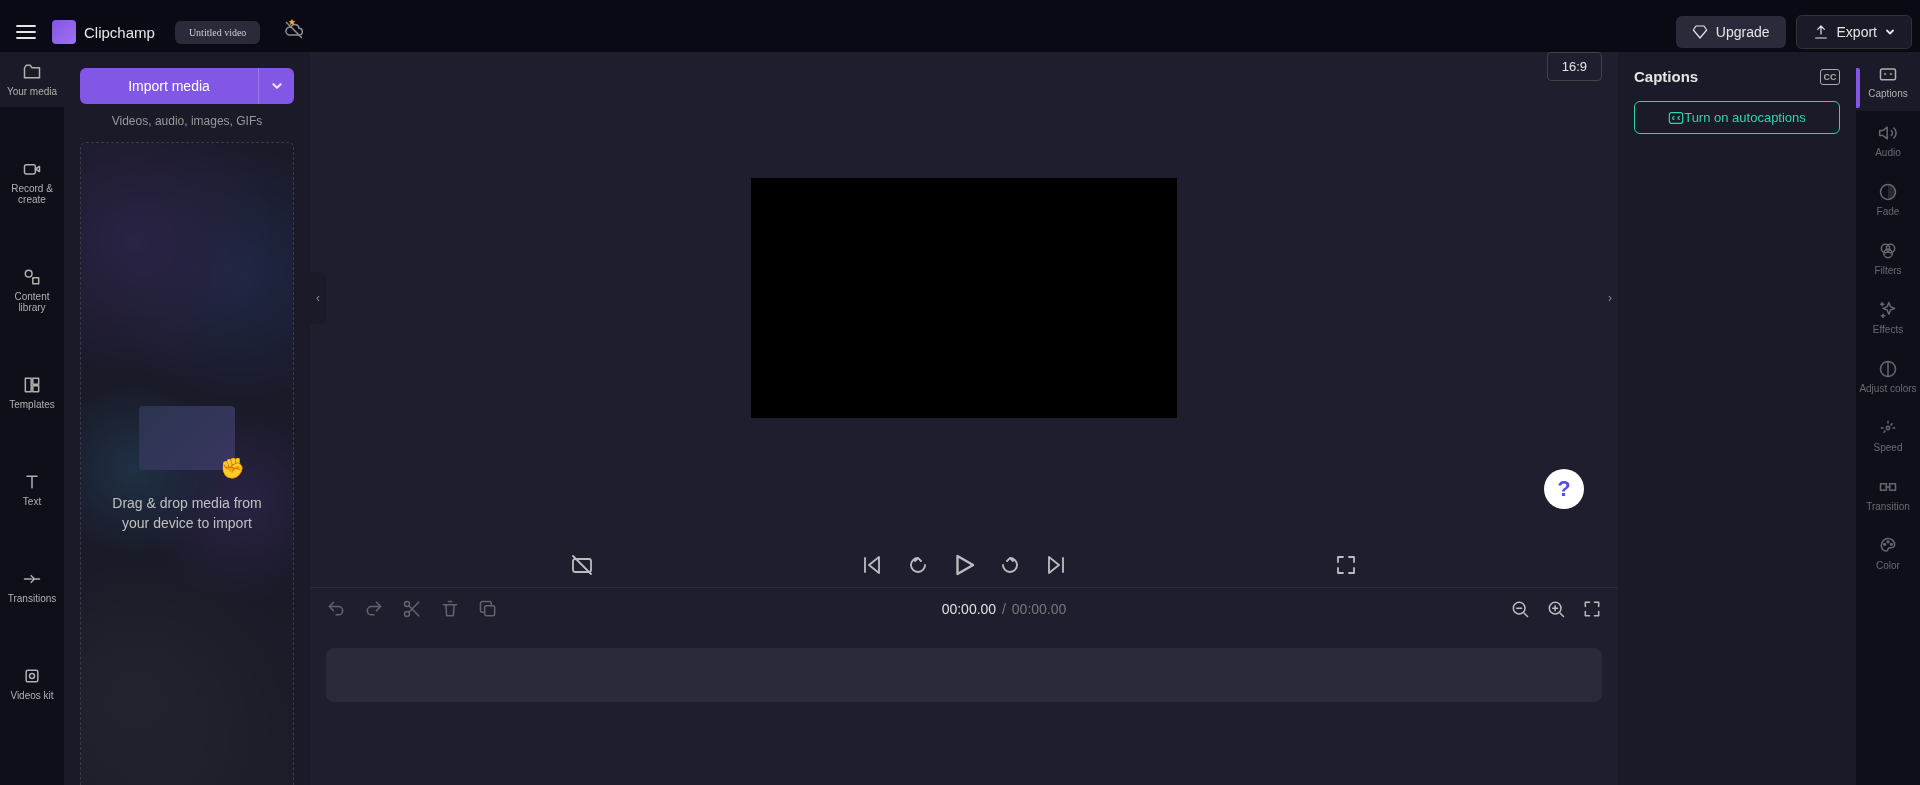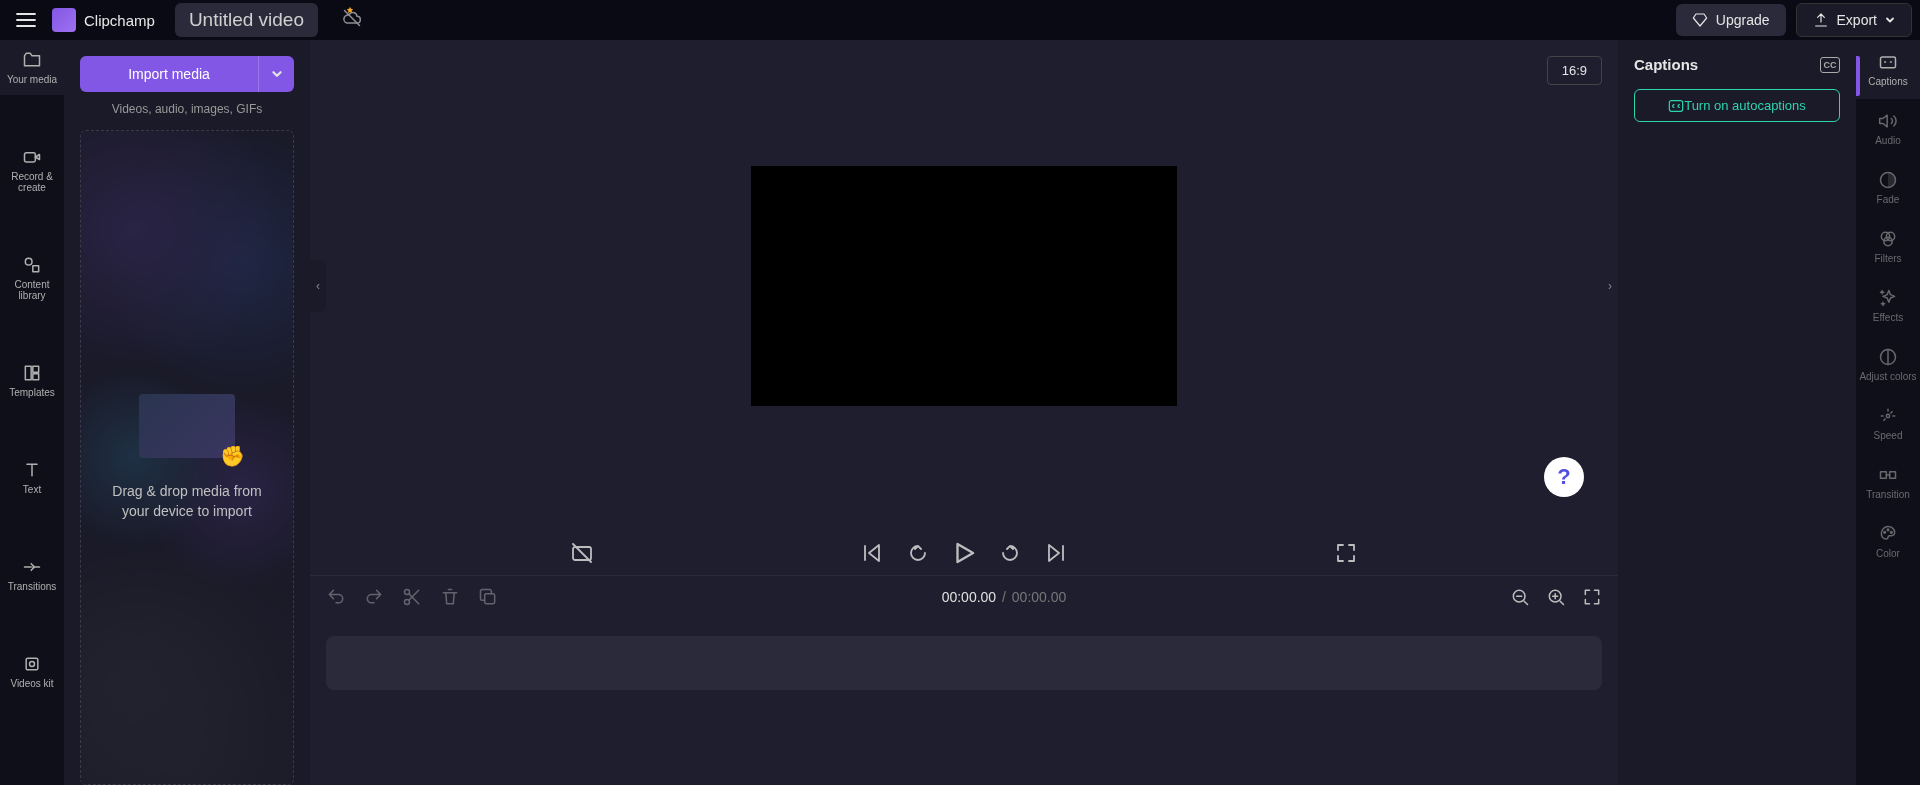--- a/index.html
+++ b/index.html
@@ -1,24 +1,24 @@
 <!DOCTYPE html>
 <html><head>
 <meta charset="utf-8">
 <style>
 * { margin:0; padding:0; box-sizing:border-box; font-family:-apple-system,BlinkMacSystemFont,"Segoe UI",sans-serif; }
 body { background:#0a0a14; color:#e5e5e5; width:1920px; height:785px; overflow:hidden; position:relative; }
 
 
-.hdr { height:40px; display:flex; align-items:center; padding:0 8px; background:#0a0a14; }
+.hdr { height:40px; display:flex; align-items:center; padding:0 8px; background:#0a0a14;margin-top:12px; }
 .hamburger { width:36px; height:36px; display:flex; align-items:center; justify-content:center; cursor:pointer; }
 .hamburger svg { width:20px; height:16px; }
 .logo { width:24px; height:24px; background:linear-gradient(135deg,#8257e5 0%,#a070f0 100%); border-radius:4px; margin:0 8px; }
 .app-name { font-size:15px; font-weight:500; color:#e8e8e8; }
-.title-btn { margin-left:20px; padding:6px 14px; background:#2a2a3a; border-radius:6px; font-size:19px; color:#d0d0d0; cursor:pointer; }
+.title-btn { margin-left:20px; padding:6px 14px; background:#2a2a3a; border-radius:6px; font-size:10px; color:#d0d0d0; cursor:pointer;font-family:Liberation Serif, serif; }
 .cloud-icon { margin-left:12px; width:20px; height:20px; opacity:.6; }
 .premium-dot { position:absolute; top:-2px; left:16px; width:8px; height:8px; }
 .hdr-right { margin-left:auto; display:flex; align-items:center; gap:10px; }
 .upgrade-btn { display:flex; align-items:center; gap:8px; padding:8px 16px; background:#2a2a3a; border-radius:6px; font-size:14px; cursor:pointer;justify-content:flex-end; }
 .export-btn { display:flex; align-items:center; gap:8px; padding:8px 16px; background:#1a1a28; border-radius:6px; font-size:14px; cursor:pointer; border:1px solid #333; }
 
 
 .main { display:flex; height:745px; }
 
 
@@ -42,21 +42,21 @@
   radial-gradient(circle at 25% 50%,#3ab0e5 0%,transparent 25%),
   radial-gradient(circle at 75% 55%,#8257e5 0%,transparent 25%),
   radial-gradient(circle at 25% 85%,#555 0%,transparent 25%),
   radial-gradient(circle at 45% 95%,#444 0%,transparent 35%);
   border-radius:6px; }
 .dz-text { font-size:14px; color:#c0c0c0; text-align:center; line-height:1.4; z-index:1; }
 
 
 .stage-wrap { flex:1; display:flex; flex-direction:column; background:#1e1e2e; position:relative; }
 .stage-top { flex:1; display:flex; align-items:center; justify-content:center; position:relative; }
-.aspect-btn { position:absolute; top:16px; right:16px; padding:6px 14px; border:1px solid #444; border-radius:4px; font-size:13px; cursor:pointer; background:#1e1e2e; }
+.aspect-btn { position:absolute; top:0; right:16px; padding:6px 14px; border:1px solid #444; border-radius:4px; font-size:13px; cursor:pointer; background:#1e1e2e; }
 .canvas { width:426px; height:240px; background:#000; }
 .help-btn { position:absolute; bottom:34px; right:34px; width:40px; height:40px; border-radius:50%; background:#fff; display:flex; align-items:center; justify-content:center; font-size:22px; color:#5050e5; font-weight:bold; cursor:pointer; }
 .expand-handle { position:absolute; left:0; top:50%; transform:translateY(-50%); width:16px; height:52px; background:#1a1a28; border-radius:0 6px 6px 0; display:flex; align-items:center; justify-content:center; cursor:pointer; color:#888; font-size:12px; }
 .expand-handle-r { position:absolute; right:0; top:50%; transform:translateY(-50%); width:16px; height:52px; display:flex; align-items:center; justify-content:center; cursor:pointer; color:#888; font-size:12px; }
 
 .player-ctrl { height:44px; display:flex; align-items:center; justify-content:center; gap:22px; position:relative; }
 .player-ctrl .pc-btn { width:24px; height:24px; display:flex; align-items:center; justify-content:center; cursor:pointer; opacity:.8; }
 .player-ctrl .cc-off { position:absolute; left:260px; }
 .player-ctrl .full { position:absolute; right:260px; }
 

